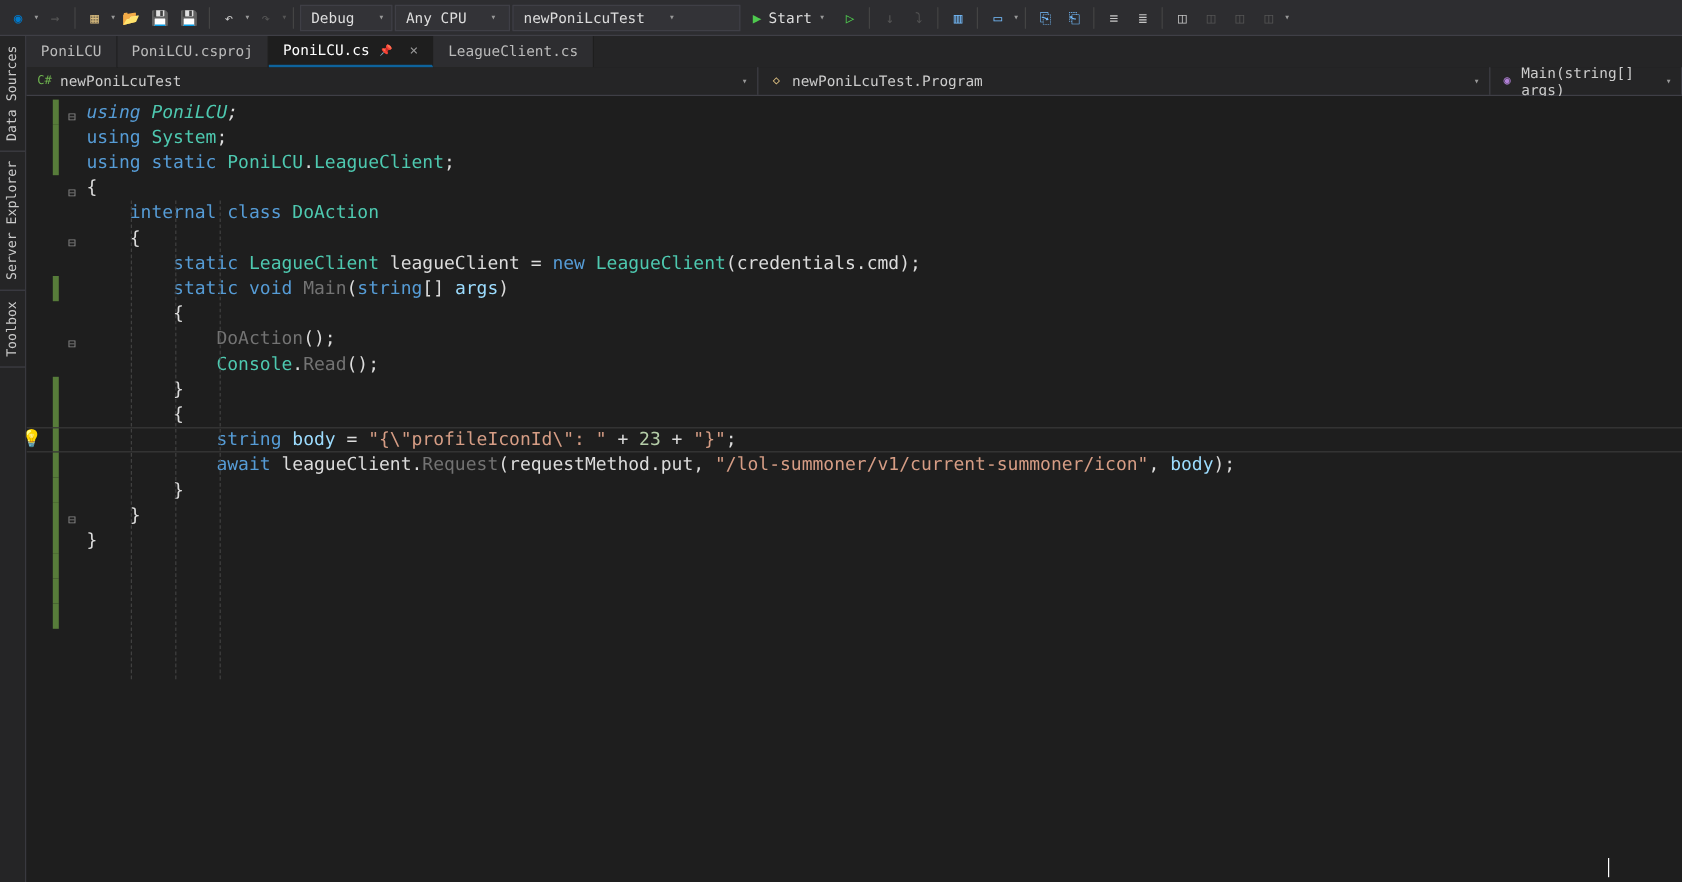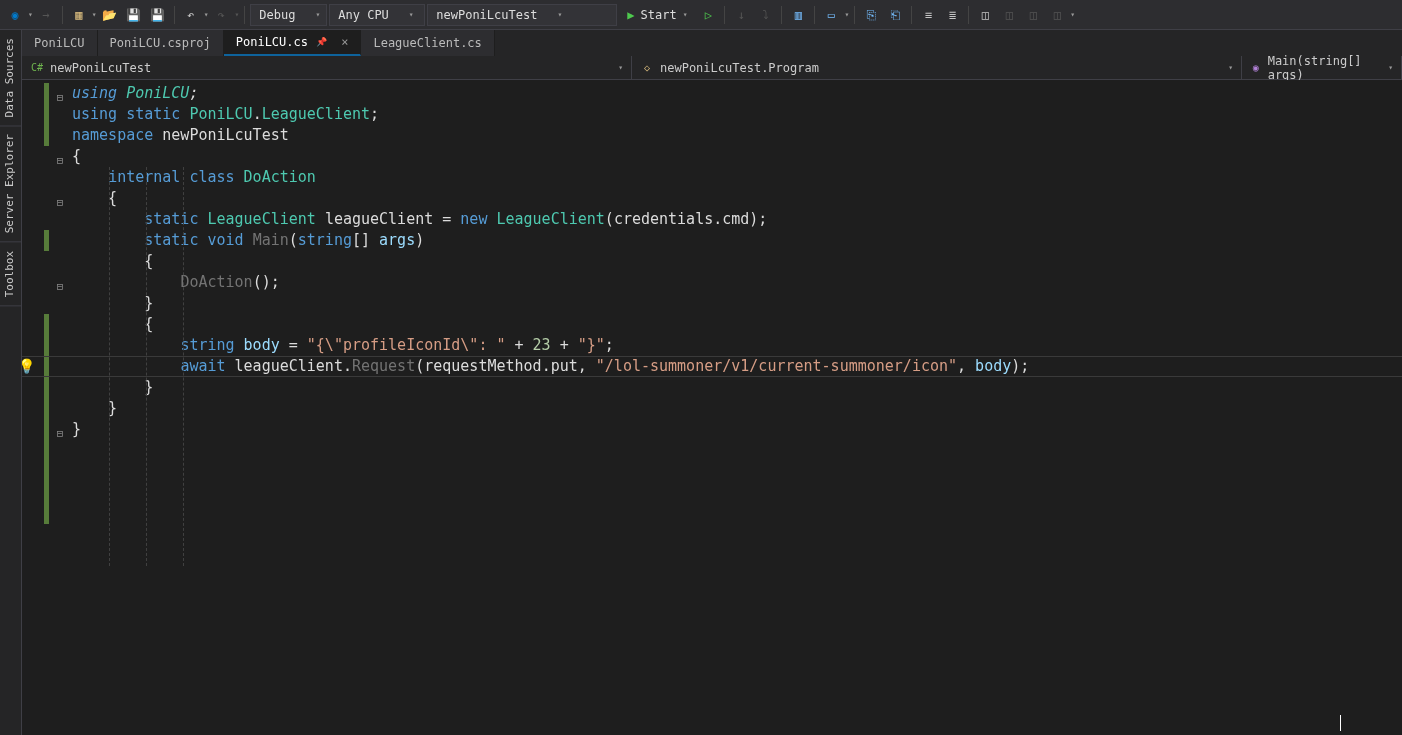--- a/index.html
+++ b/index.html
@@ -227,31 +227,32 @@
         <div class="change-bar" style="top: 378px; height: 21px; left: 22px;"></div>
         <div class="change-bar" style="top: 399px; height: 21px; left: 22px;"></div>
         <div class="change-bar" style="top: 420px; height: 21px; left: 22px;"></div>
         <div class="fold" style="top: 4px; left: 32px;">⊟</div>
         <div class="fold" style="top: 67px; left: 32px;">⊟</div>
         <div class="fold" style="top: 109px; left: 32px;">⊟</div>
         <div class="fold" style="top: 193px; left: 32px;">⊟</div>
         <div class="fold" style="top: 340px; left: 32px;">⊟</div>
       </div>
   <div style="white-space: pre; font-style: italic;"><span class="kw">using</span><span class="punct"> </span><span class="type">PoniLCU</span><span class="punct">;</span></div>
+      <div style="white-space: pre;"><span class="kw">using</span><span class="punct"> </span><span class="type">System</span><span class="punct">;</span></div>
       <div style="white-space: pre;"><span class="kw">using static</span><span class="punct"> </span><span class="type">PoniLCU</span><span class="punct">.</span><span class="type">LeagueClient</span><span class="punct">;</span></div>
-      <div style="white-space: pre;"><span class="kw">namespace</span><span class="punct"> </span><span class="ident">newPoniLcuTest</span></div>
       <div style="white-space: pre;"><span class="punct">{</span></div>
       <div style="white-space: pre;"><span class="punct">    </span><span class="kw">internal class</span><span class="punct"> </span><span class="type">DoAction</span></div>
       <div style="white-space: pre;"><span class="punct">    {</span></div>
       <div style="white-space: pre;"><span class="punct">        </span><span class="kw">static</span><span class="punct"> </span><span class="type">LeagueClient</span><span class="punct"> </span><span class="ident">leagueClient</span><span class="punct"> = </span><span class="kw">new</span><span class="punct"> </span><span class="type">LeagueClient</span><span class="punct">(</span><span class="ident">credentials</span><span class="punct">.</span><span class="ident">cmd</span><span class="punct">);</span></div>
       <div style="white-space: pre;"><span class="punct"></span></div>
       <div style="white-space: pre;"><span class="punct">        </span><span class="kw">static void</span><span class="punct"> </span><span class="method">Main</span><span class="punct">(</span><span class="kw">string</span><span class="punct">[] </span><span class="param">args</span><span class="punct">)</span></div>
       <div style="white-space: pre;"><span class="punct">        {</span></div>
       <div style="white-space: pre;"><span class="punct">            </span><span class="method">DoAction</span><span class="punct">();</span></div>
       <div style="white-space: pre;"><span class="punct"></span></div>
+      <div style="white-space: pre;"><span class="punct">            </span><span class="type">Console</span><span class="punct">.</span><span class="method">Read</span><span class="punct">();</span></div>
       <div style="white-space: pre;"><span class="punct"></span></div>
       <div style="white-space: pre;"><span class="punct">        }</span></div>
       <div style="white-space: pre;"><span class="punct">        {</span></div>
       <div style="white-space: pre;"><span class="punct">            </span><span class="kw">string</span><span class="punct"> </span><span class="param">body</span><span class="punct"> = </span><span class="str">"{\"profileIconId\": "</span><span class="punct"> + </span><span class="num">23</span><span class="punct"> + </span><span class="str">"}"</span><span class="punct">;</span></div>
       <div style="white-space: pre;"><span class="punct">            </span><span class="kw">await</span><span class="punct"> </span><span class="ident">leagueClient</span><span class="punct">.</span><span class="method">Request</span><span class="punct">(</span><span class="ident">requestMethod</span><span class="punct">.</span><span class="ident">put</span><span class="punct">, </span><span class="str">"/lol-summoner/v1/current-summoner/icon"</span><span class="punct">, </span><span class="param">body</span><span class="punct">);</span></div>
       <div style="white-space: pre;"><span class="punct">        }</span></div>
       <div style="white-space: pre;"><span class="punct">    }</span></div>
       <div style="white-space: pre;"><span class="punct">}</span></div>
     </div>
 <div class="current-line" style="top: 276px;"></div>

